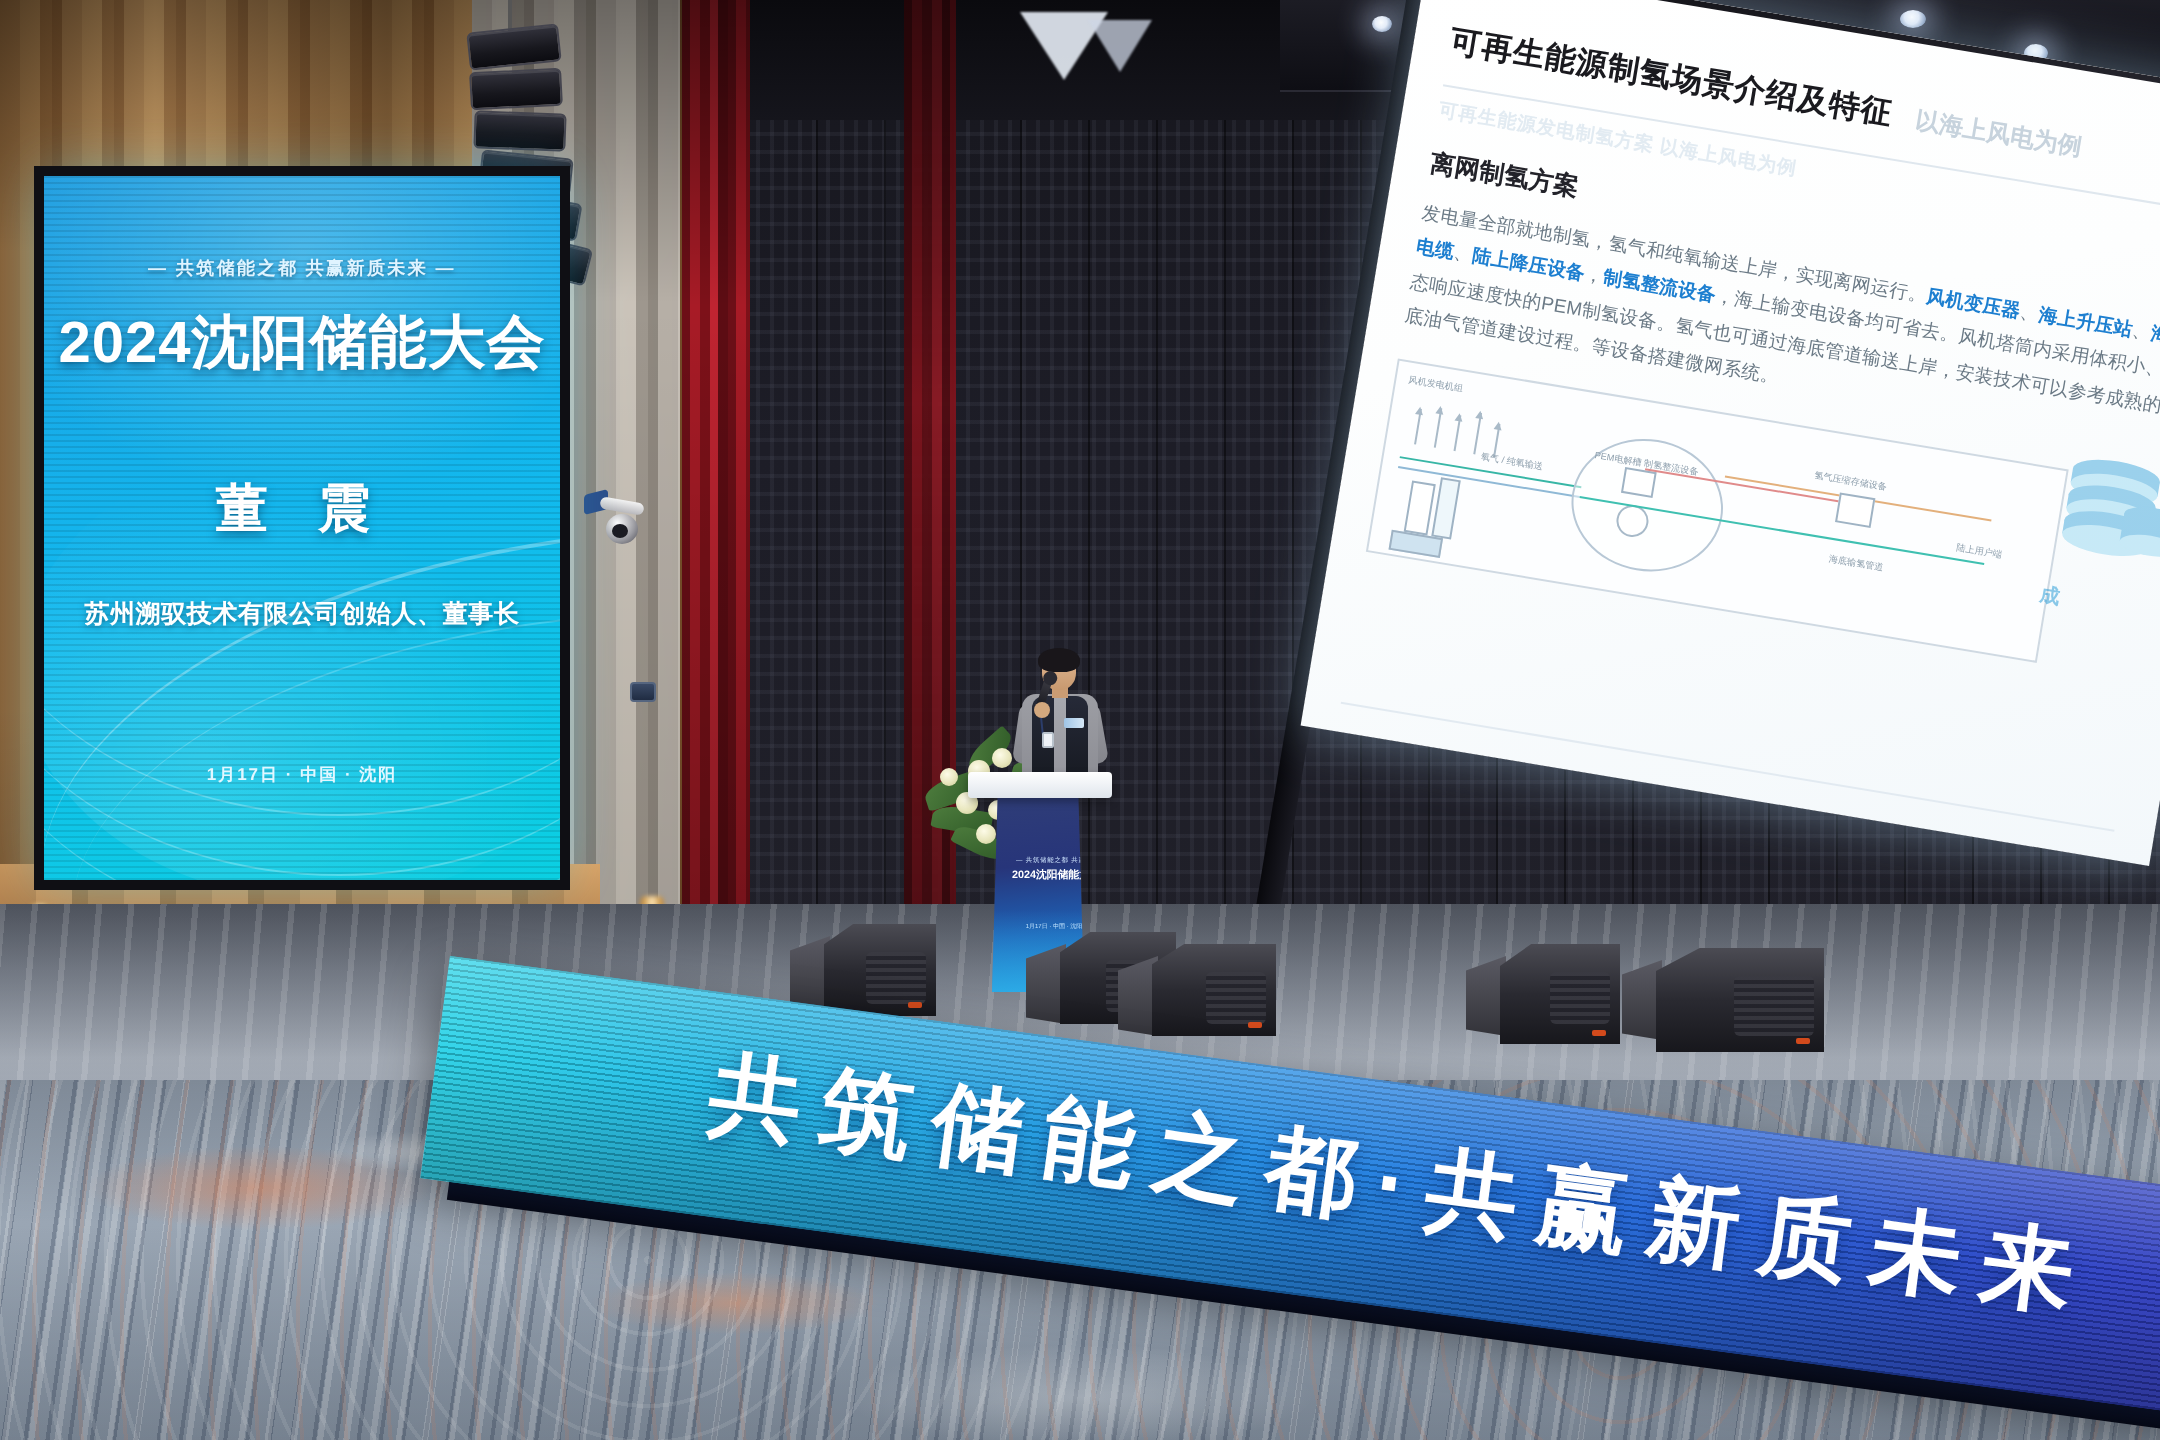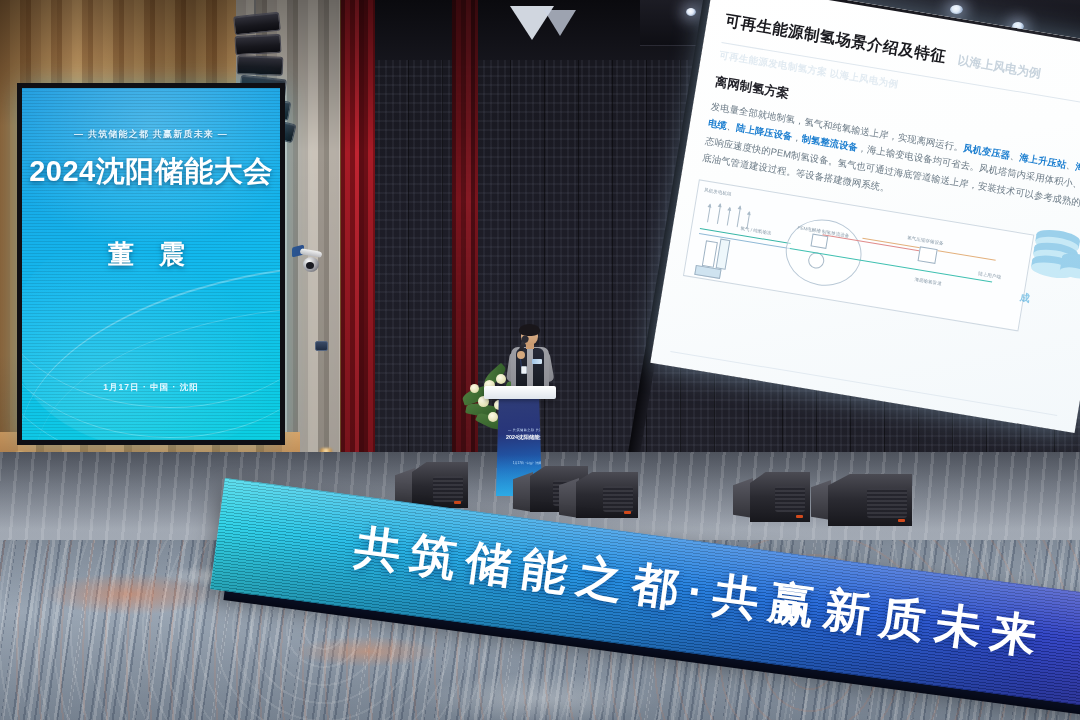--- a/index.html
+++ b/index.html
@@ -334,20 +334,21 @@
     <div class="swoosh2"></div>
     <div class="curvebg"></div>
     <div class="wave" style="top:120px;"></div>
     <div class="wave" style="top:150px;"></div>
     <div class="wave" style="top:180px;"></div>
     <div class="scan"></div>
     <div class="led-inner">
       <div class="led-kicker">— 共筑储能之都   共赢新质未来 —</div>
       <div class="led-title">2024沈阳储能大会</div>
       <div class="led-name">董 震</div>
+      <div class="led-affil">苏州溯驭技术有限公司创始人、董事长</div>
       <div class="led-date">1月17日 · 中国 · 沈阳</div>
     </div>
   </div>
 
   <div class="screen-edge"></div>
   <div class="slidewrap">
     <div class="slide">
       <div class="slide-topline"></div>
       <div style="display:flex;align-items:baseline;">
         <span class="slide-title">可再生能源制氢场景介绍及特征</span>

